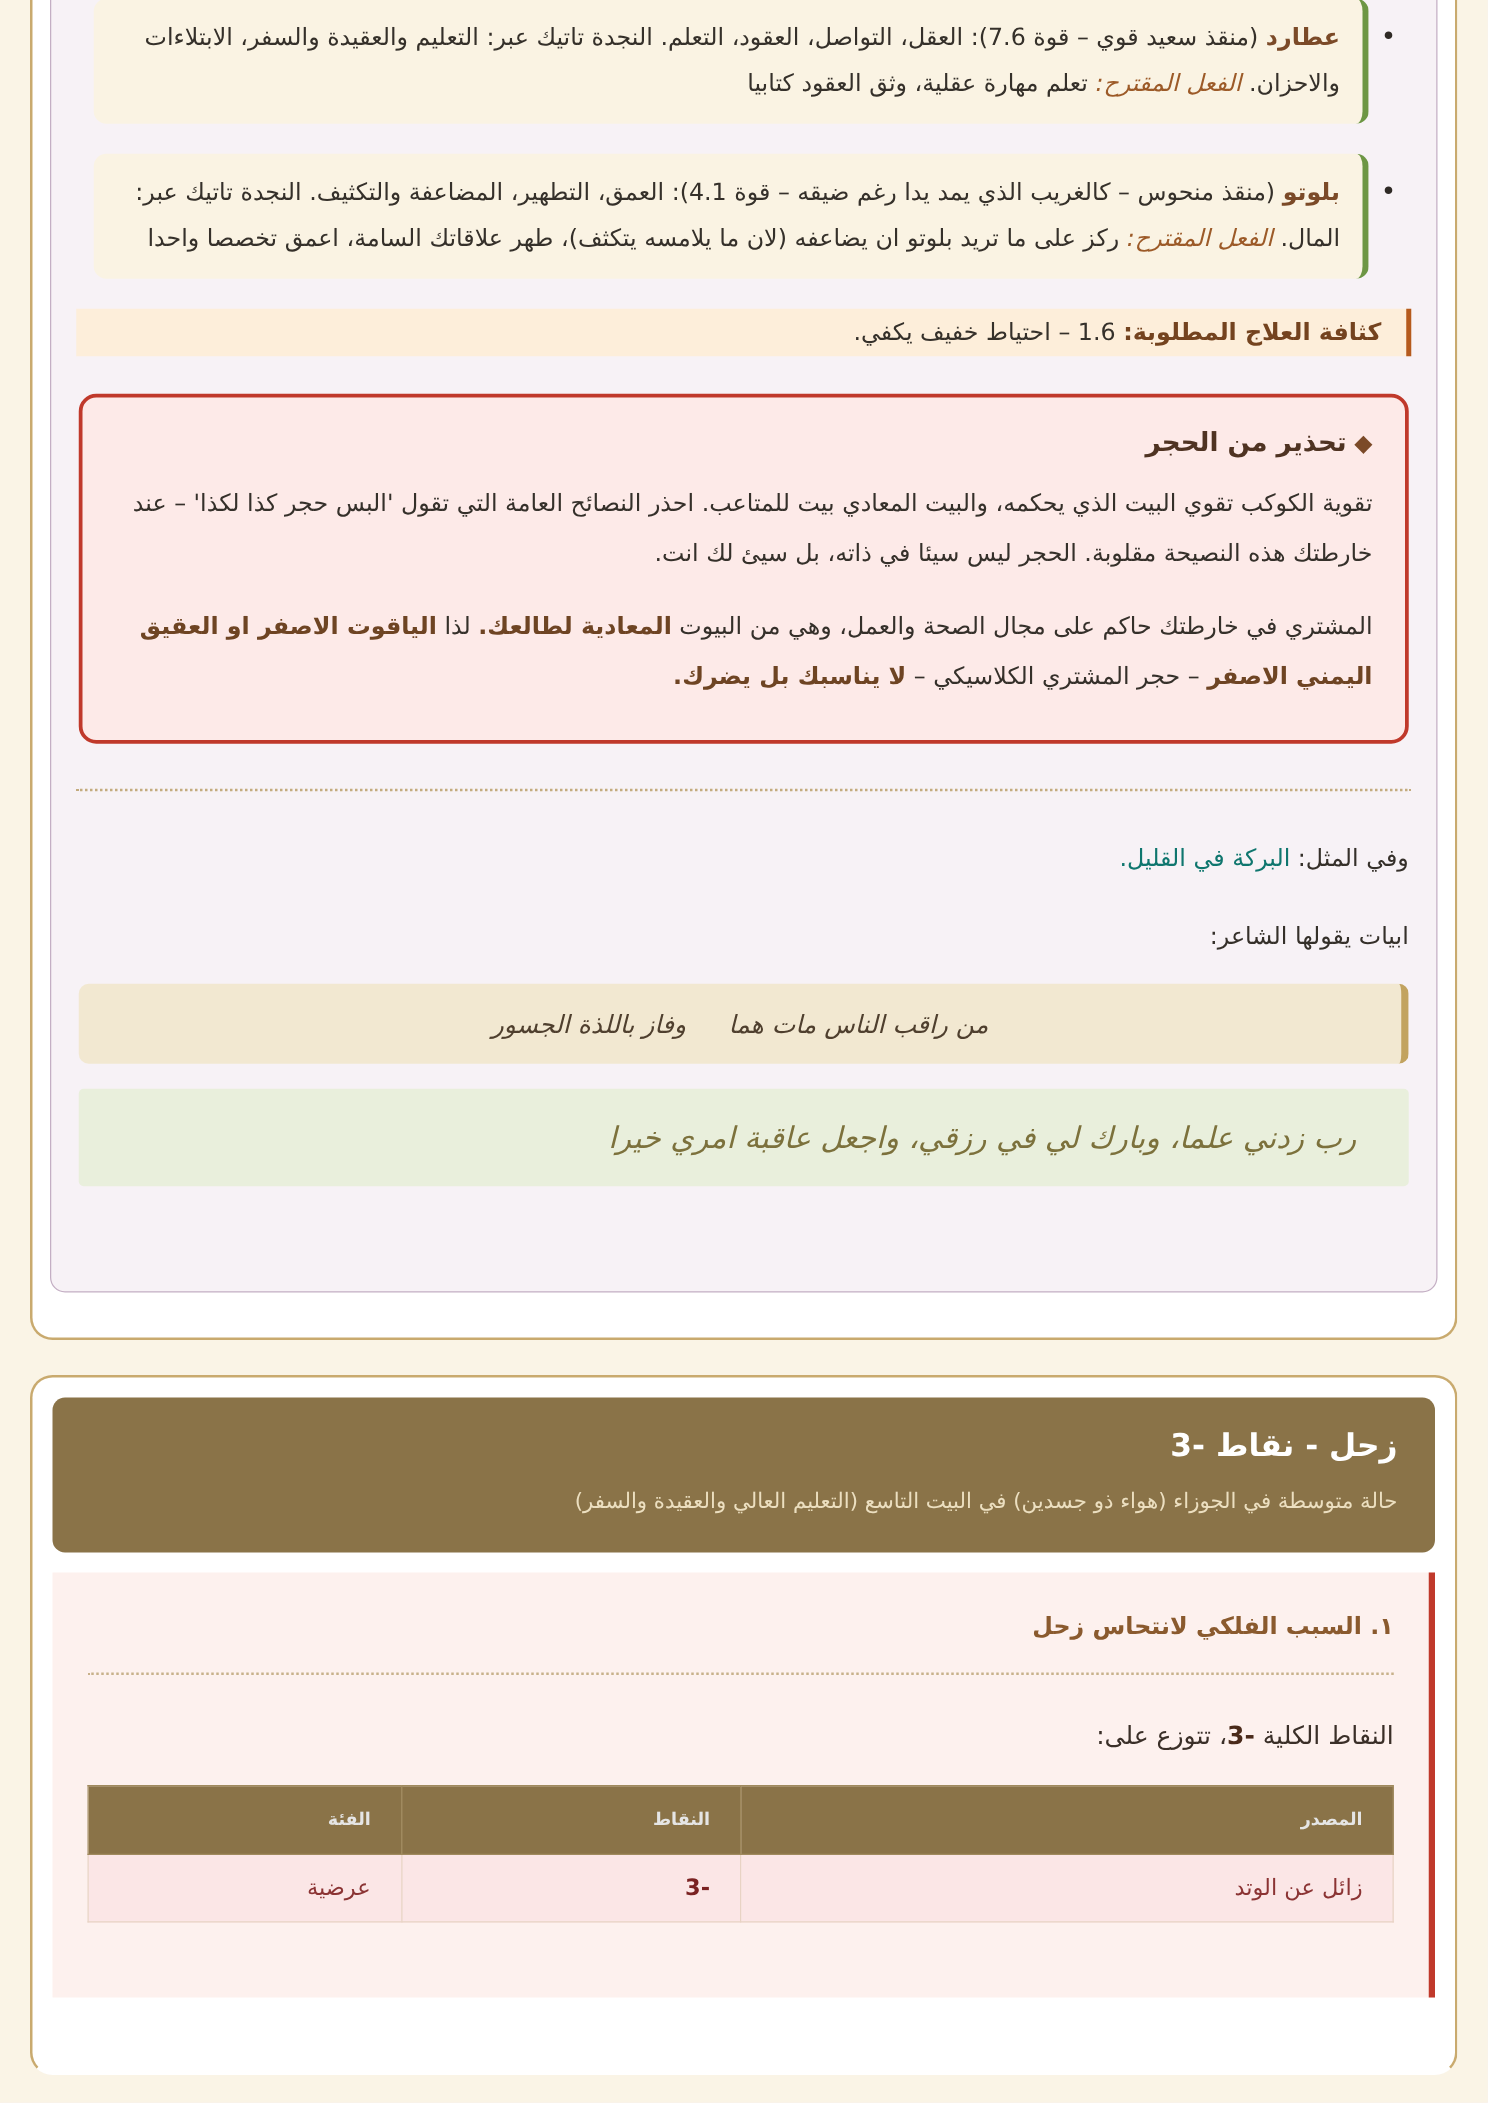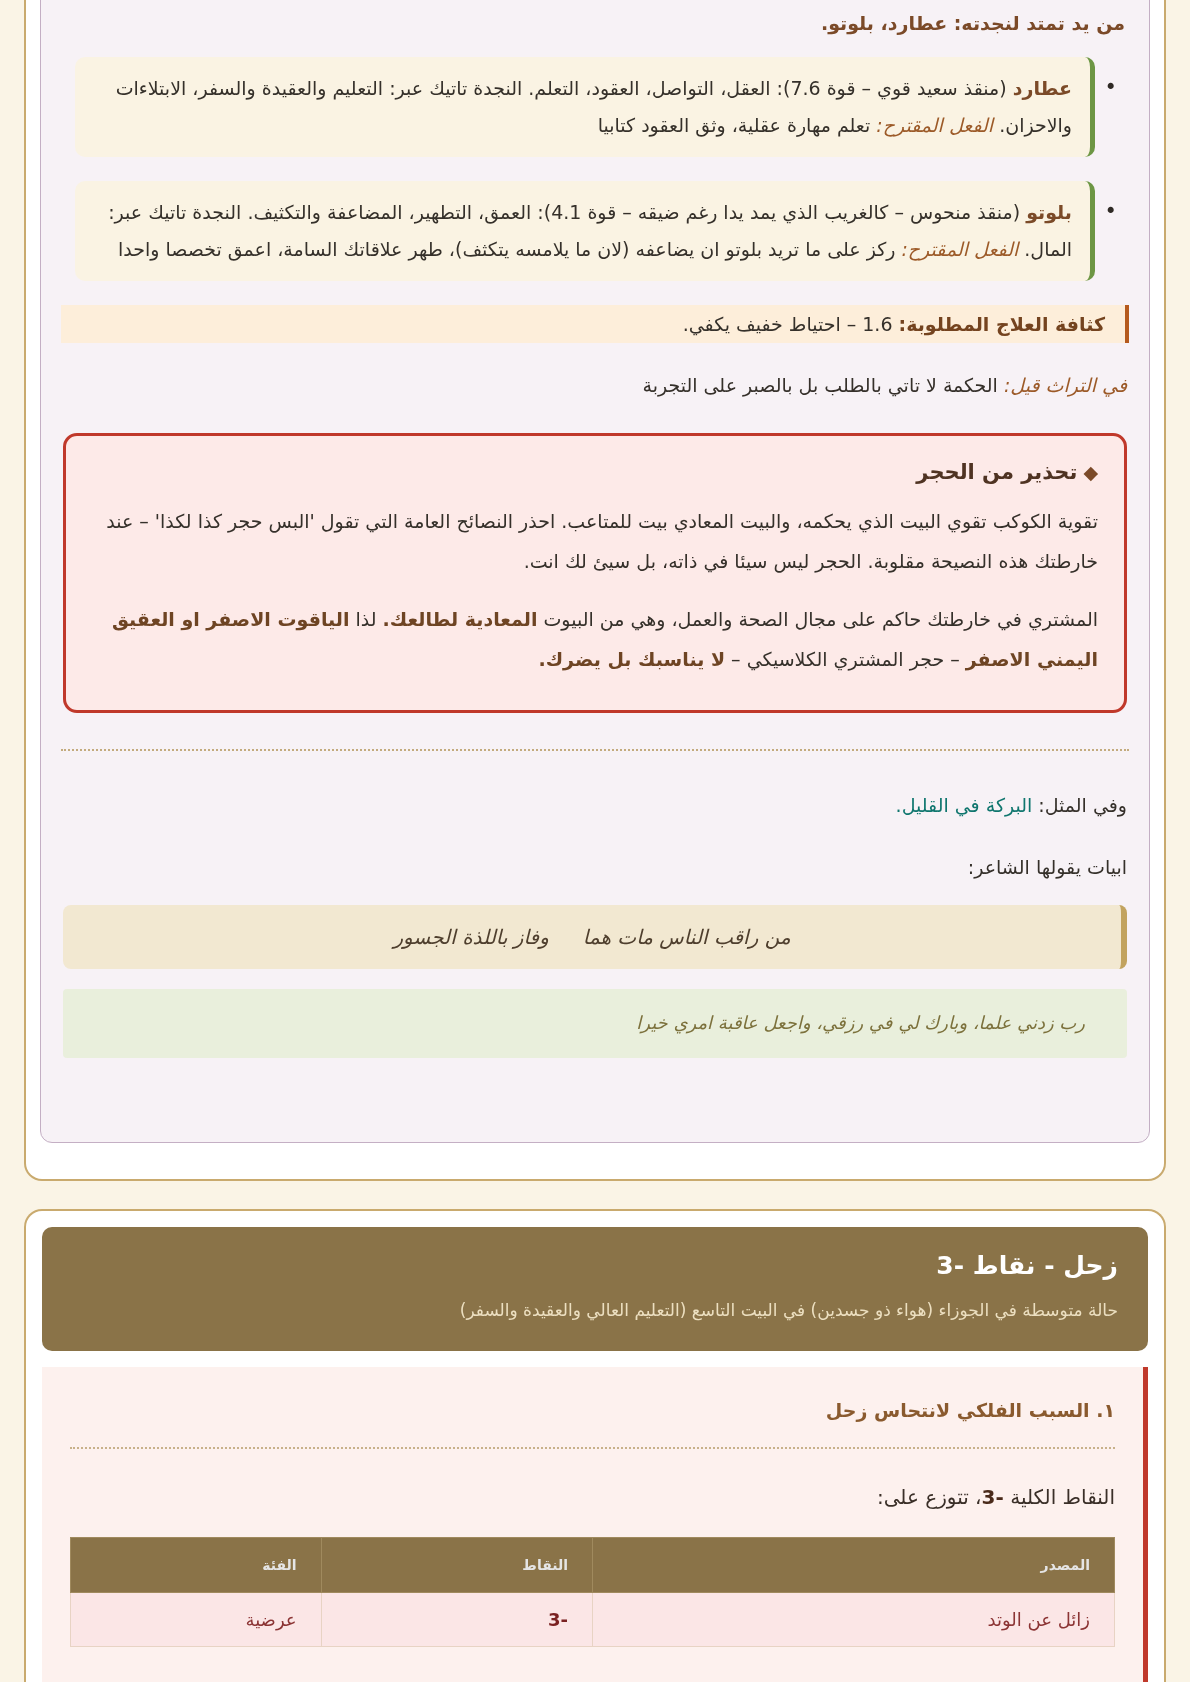--- a/index.html
+++ b/index.html
@@ -78,21 +78,21 @@
     font-size:20px; line-height:1.5;
   }
   .poem-gap { display:inline-block; width:34px; }
   .dua-box {
     background:#e9efdc;
     border-radius:4px;
     padding:20px 42px;
     margin:0 2px 0;
     font-style:italic;
     color:#7c713c;
-    font-size:18px; line-height:1.6;
+    font-size:24px; line-height:1.6;
   }
   .card.saturn-card { margin-top:28px; padding:16px 16px 60px; border-bottom-color:transparent; }
   .saturn-header {
     background:#8a7348;
     border-radius:10px;
     padding:24px 30px 26px;
   }
   .saturn-title { color:#ffffff; font-weight:bold; font-size:25px; margin-bottom:16px; }
   .saturn-subtitle { color:#ecdfc0; font-size:17px; line-height:1.7; }
   .reason-section {
@@ -124,40 +124,36 @@
   .points-table td.points-val { font-weight:bold; color:#7a2222; }
 </style>
 </head>
 <body>
 
 <div id="screen">
 
   <div class="card top-card">
     <div class="inner-panel">
 
-      <p class="intro-line">من يد تمتد لنجدته: عطارد، بلوتو.</p>
 
       <ul class="helpers">
         <li class="helper">
           <span class="bullet-dot">•</span>
           <span class="helper-name">عطارد</span><span> (منقذ سعيد قوي – قوة 7.6): العقل، التواصل، العقود، التعلم. النجدة تاتيك عبر: التعليم والعقيدة والسفر، الابتلاءات والاحزان. </span><span class="action-label">الفعل المقترح:</span><span> تعلم مهارة عقلية، وثق العقود كتابيا</span>
         </li>
         <li class="helper">
           <span class="bullet-dot">•</span>
           <span class="helper-name">بلوتو</span><span> (منقذ منحوس – كالغريب الذي يمد يدا رغم ضيقه – قوة 4.1): العمق، التطهير، المضاعفة والتكثيف. النجدة تاتيك عبر: المال. </span><span class="action-label">الفعل المقترح:</span><span> ركز على ما تريد بلوتو ان يضاعفه (لان ما يلامسه يتكثف)، طهر علاقاتك السامة، اعمق تخصصا واحدا</span>
         </li>
       </ul>
 
       <div class="dosage-note">
         <span class="dosage-label">كثافة العلاج المطلوبة:</span><span> 1.6 – احتياط خفيف يكفي.</span>
       </div>
 
-      <p class="tradition-quote">
-        <span class="tradition-label">في التراث قيل:</span><span> الحكمة لا تاتي بالطلب بل بالصبر على التجربة</span>
-      </p>
 
       <div class="warning-box">
         <div class="warning-title">
           <span class="diamond-icon">◆</span><span>تحذير من الحجر</span>
         </div>
         <p class="warning-p">تقوية الكوكب تقوي البيت الذي يحكمه، والبيت المعادي بيت للمتاعب. احذر النصائح العامة التي تقول 'البس حجر كذا لكذا' – عند خارطتك هذه النصيحة مقلوبة. الحجر ليس سيئا في ذاته، بل سيئ لك انت.</p>
         <p class="warning-p">
           <span>المشتري في خارطتك حاكم على مجال الصحة والعمل، وهي من البيوت </span><span class="warning-bold">المعادية لطالعك.</span><span> لذا </span><span class="warning-bold">الياقوت الاصفر او العقيق اليمني الاصفر</span><span> – حجر المشتري الكلاسيكي – </span><span class="warning-bold">لا يناسبك بل يضرك.</span>
         </p>
       </div>

